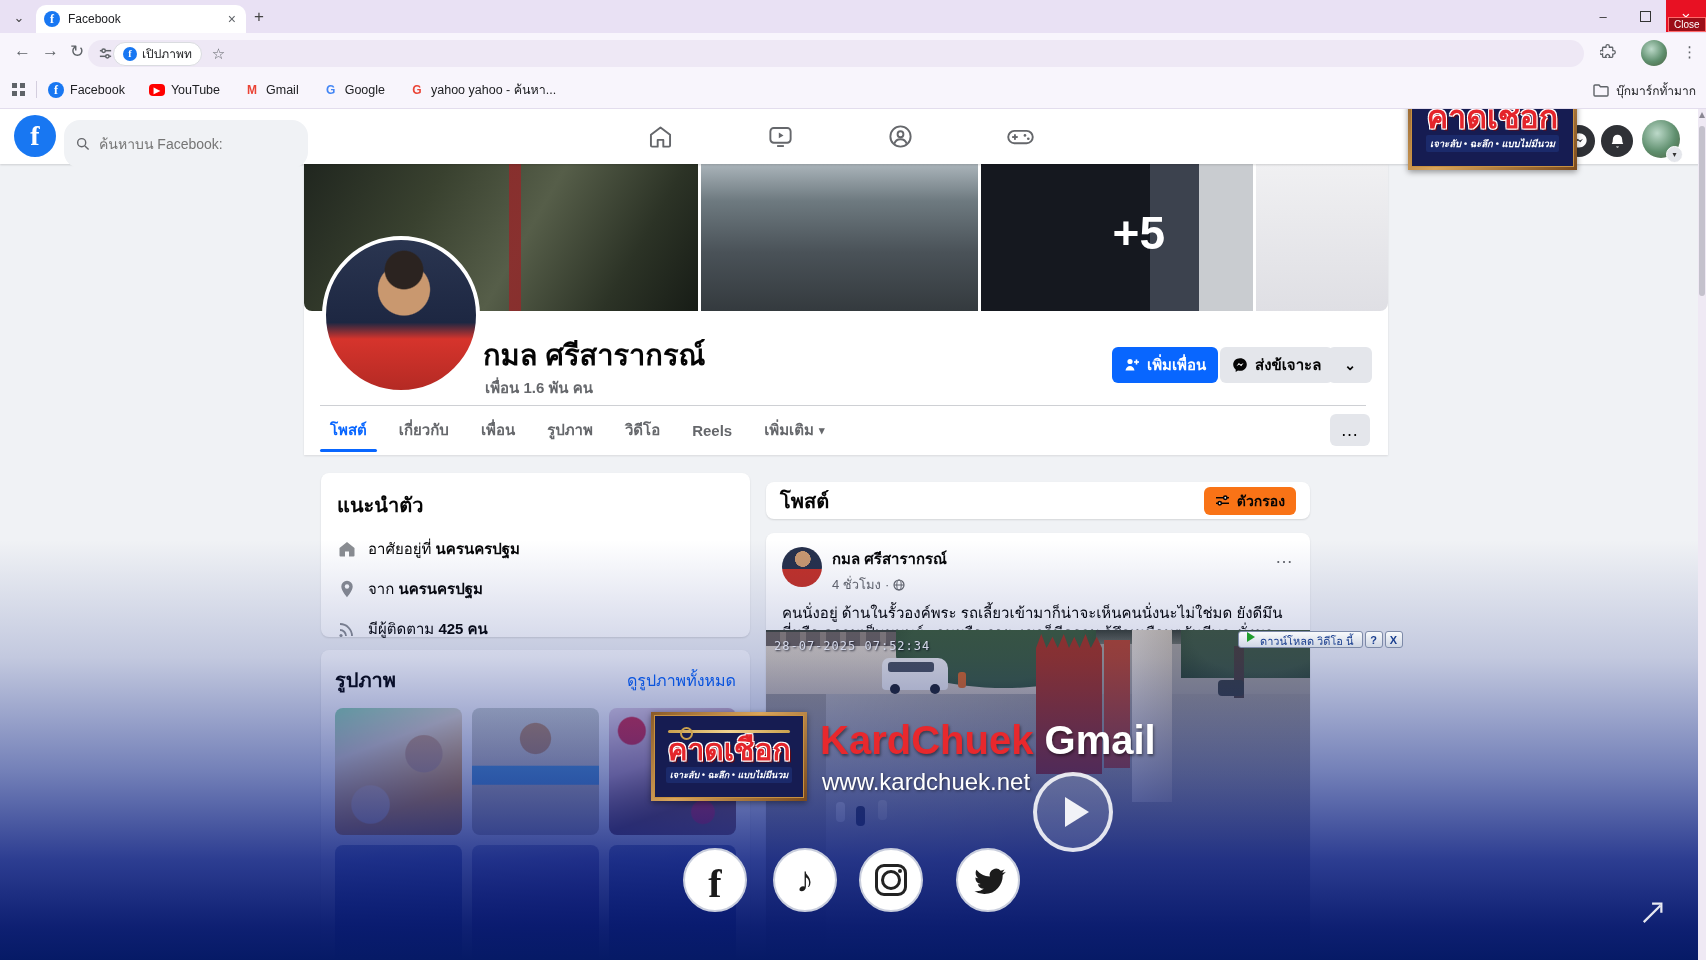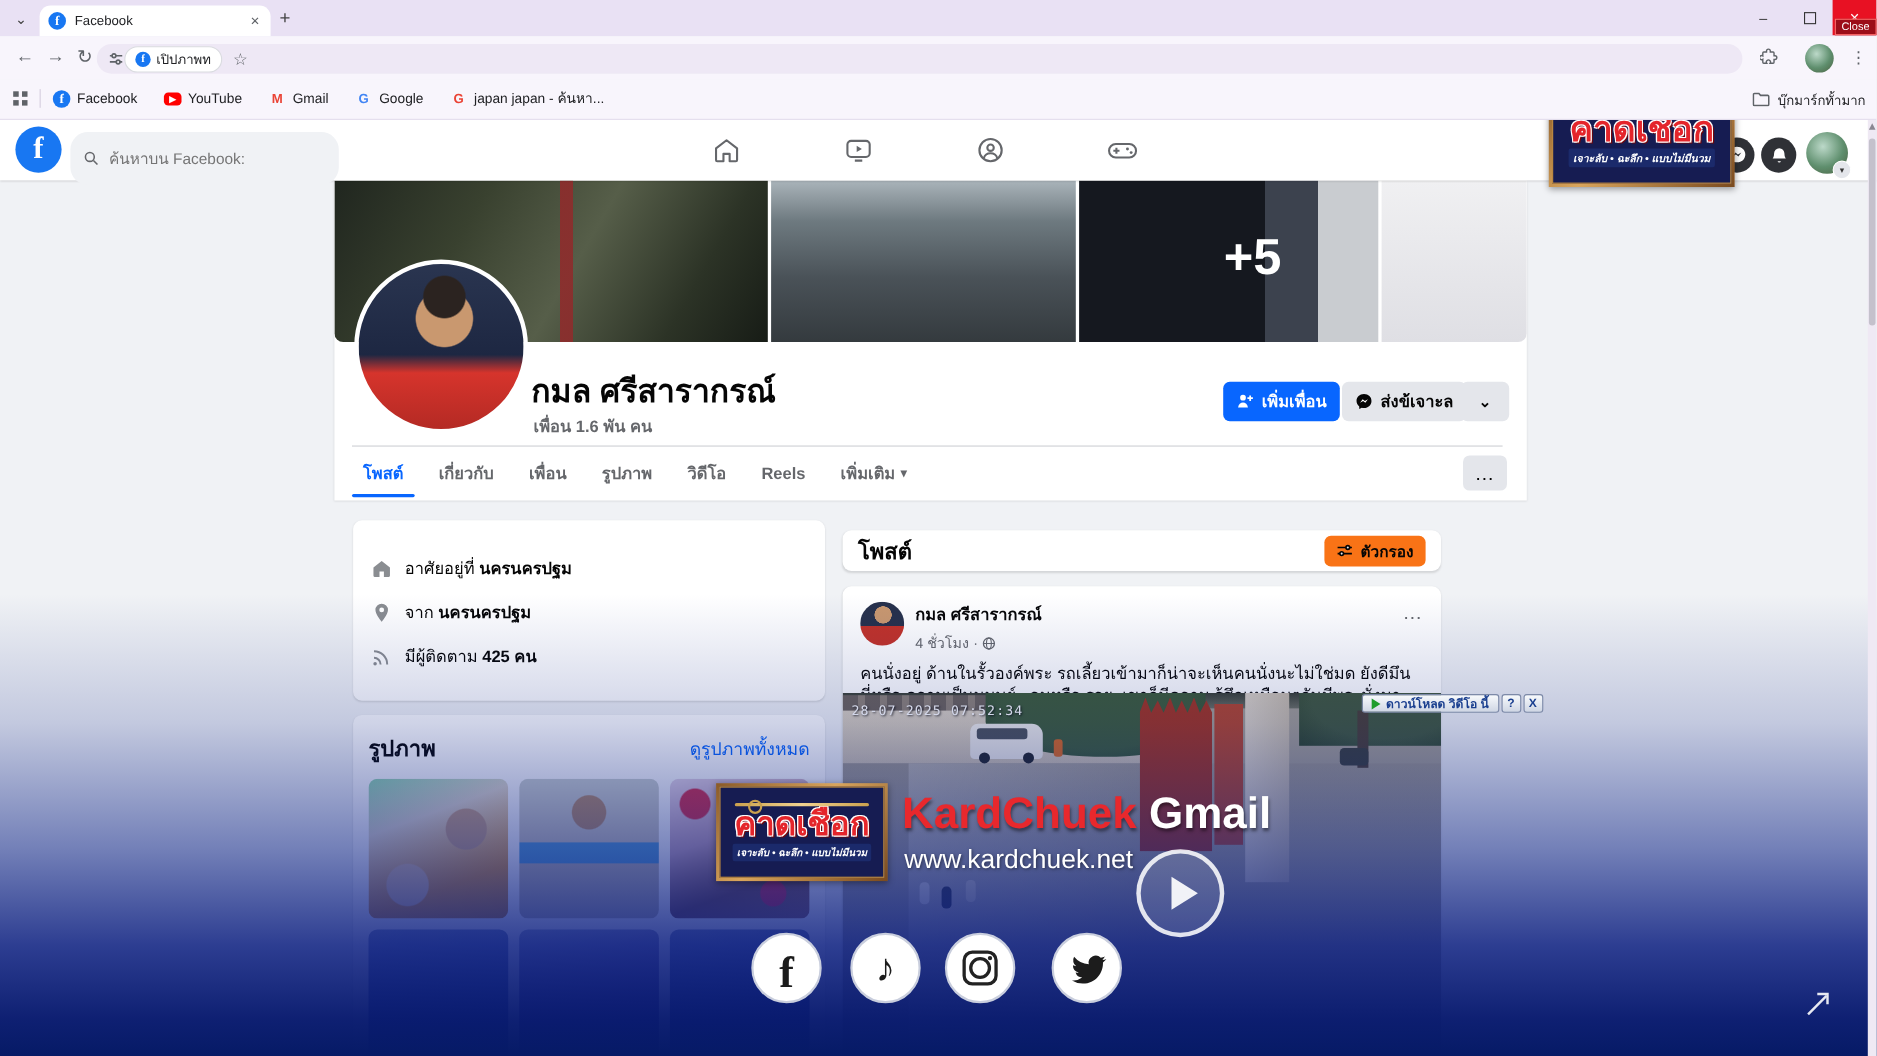--- a/index.html
+++ b/index.html
@@ -156,22 +156,22 @@
   .v-rtree{left:468px;top:16px;width:10px;height:52px;background:#4a3f35}
   .v-moto{left:452px;top:50px;width:26px;height:16px;background:#3a3f3a;border-radius:4px}
   .v-person{width:9px;height:20px;border-radius:4px}
   .v-ts{left:8px;top:9px;color:#fff;font-family:"DejaVu Sans Mono",monospace;font-size:12px;
       text-shadow:1px 1px 2px rgba(0,0,0,.8);letter-spacing:1px}
 
   
   .bluewash{left:0;top:540px;width:1706px;height:420px;z-index:40;pointer-events:none;
       background:linear-gradient(180deg,rgba(13,35,134,0) 0%,rgba(13,35,134,.20) 28%,rgba(13,35,134,.55) 55%,rgba(11,30,128,.85) 76%,rgba(7,25,110,.97) 92%,#061a66 100%)}
   .dlbadge{left:1238px;top:631px;height:17px;display:flex;gap:2px;z-index:46}
-  .dlpill{display:flex;align-items:center;gap:5px;padding:0 8px;border:1px solid #7d8aa8;border-radius:3px;
-      background:linear-gradient(180deg,#f8fafc,#cfd6e4);color:#1a3f8f;font-size:11px;font-weight:bold;white-space:nowrap}
+  .dlpill{display:flex;gap:5px;padding:0 8px;border:1px solid #7d8aa8;border-radius:3px;
+      background:linear-gradient(180deg,#f8fafc,#cfd6e4);color:#1a3f8f;font-size:11px;font-weight:normal;white-space:nowrap}
   .dlsq{width:16px;border:1px solid #7d8aa8;border-radius:3px;background:linear-gradient(180deg,#f8fafc,#cfd6e4);
       color:#1a3f8f;font-size:11px;font-weight:bold;display:flex;align-items:center;justify-content:center}
   .tri-green{width:0;height:0;border-left:8px solid #1f9d2c;border-top:5px solid rgba(0,0,0,0);border-bottom:5px solid rgba(0,0,0,0)}
 
   .kc-logo{padding:3px;background:linear-gradient(135deg,#8a5a28,#d9a55c 45%,#7a4a1e);z-index:47;box-shadow:0 2px 6px rgba(0,0,0,.4)}
   .kc-in{background:#161c52;border:1px solid #c9913f;width:100%;height:100%;box-sizing:border-box;
       display:flex;flex-direction:column;align-items:center;justify-content:center;gap:2px}
   .kc-rope{width:82%;height:3px;border-radius:2px;background:linear-gradient(90deg,#caa14e,#f0d290,#caa14e);position:relative}
   .kc-rope i{position:absolute;left:10%;top:-3px;width:9px;height:9px;border:2px solid #caa14e;border-radius:50%;background:rgba(0,0,0,0)}
   .kc-title{font-weight:bold;color:#e4252b;line-height:1;
@@ -289,21 +289,21 @@
     <div class="bitem">
       <span class="bm-ic" style="color:#ea4335">M</span>
       <span>Gmail</span>
     </div>
     <div class="bitem">
       <span class="bm-ic" style="color:#4285f4">G</span>
       <span>Google</span>
     </div>
     <div class="bitem">
       <span class="bm-ic" style="color:#ea4335">G</span>
-      <span>japan japan - ค้นหา...</span>
+      <span>yahoo yahoo - ค้นหา...</span>
     </div>
   </div>
   <div class="abs allbm">
     <span>
       <svg width="16" height="14" viewBox="0 0 16 14">
           <path d="M1 3a1 1 0 0 1 1-1h4l1.5 1.7H14a1 1 0 0 1 1 1V12a1 1 0 0 1-1 1H2a1 1 0 0 1-1-1z" fill="none" stroke="#5f6368" stroke-width="1.4"></path>
         </svg>
     </span>
     <span>บุ๊กมาร์กทั้ามาก</span>
   </div>
@@ -443,20 +443,21 @@
         <span>เพิ่มเติม</span>
         <span class="tri">▾</span>
       </div>
   </div>
   <div class="abs pmore">
       <span>…</span>
     </div>
 </div>
 
 <div class="abs card intro">
+  <div class="ctitle">แนะนำตัว</div>
   <div class="irow">
     <span>
         <svg width="20" height="20" viewBox="0 0 20 20">
           <path d="M2.5 9 10 3l7.5 6v7.5a1 1 0 0 1-1 1h-4.5v-5h-4v5H3.5a1 1 0 0 1-1-1z" fill="#8a8d91"></path>
         </svg>
       </span>
     <span><span>อาศัยอยู่ที่ </span><b>นครนครปฐม</b></span>
   </div>
   <div class="irow">
     <span>

